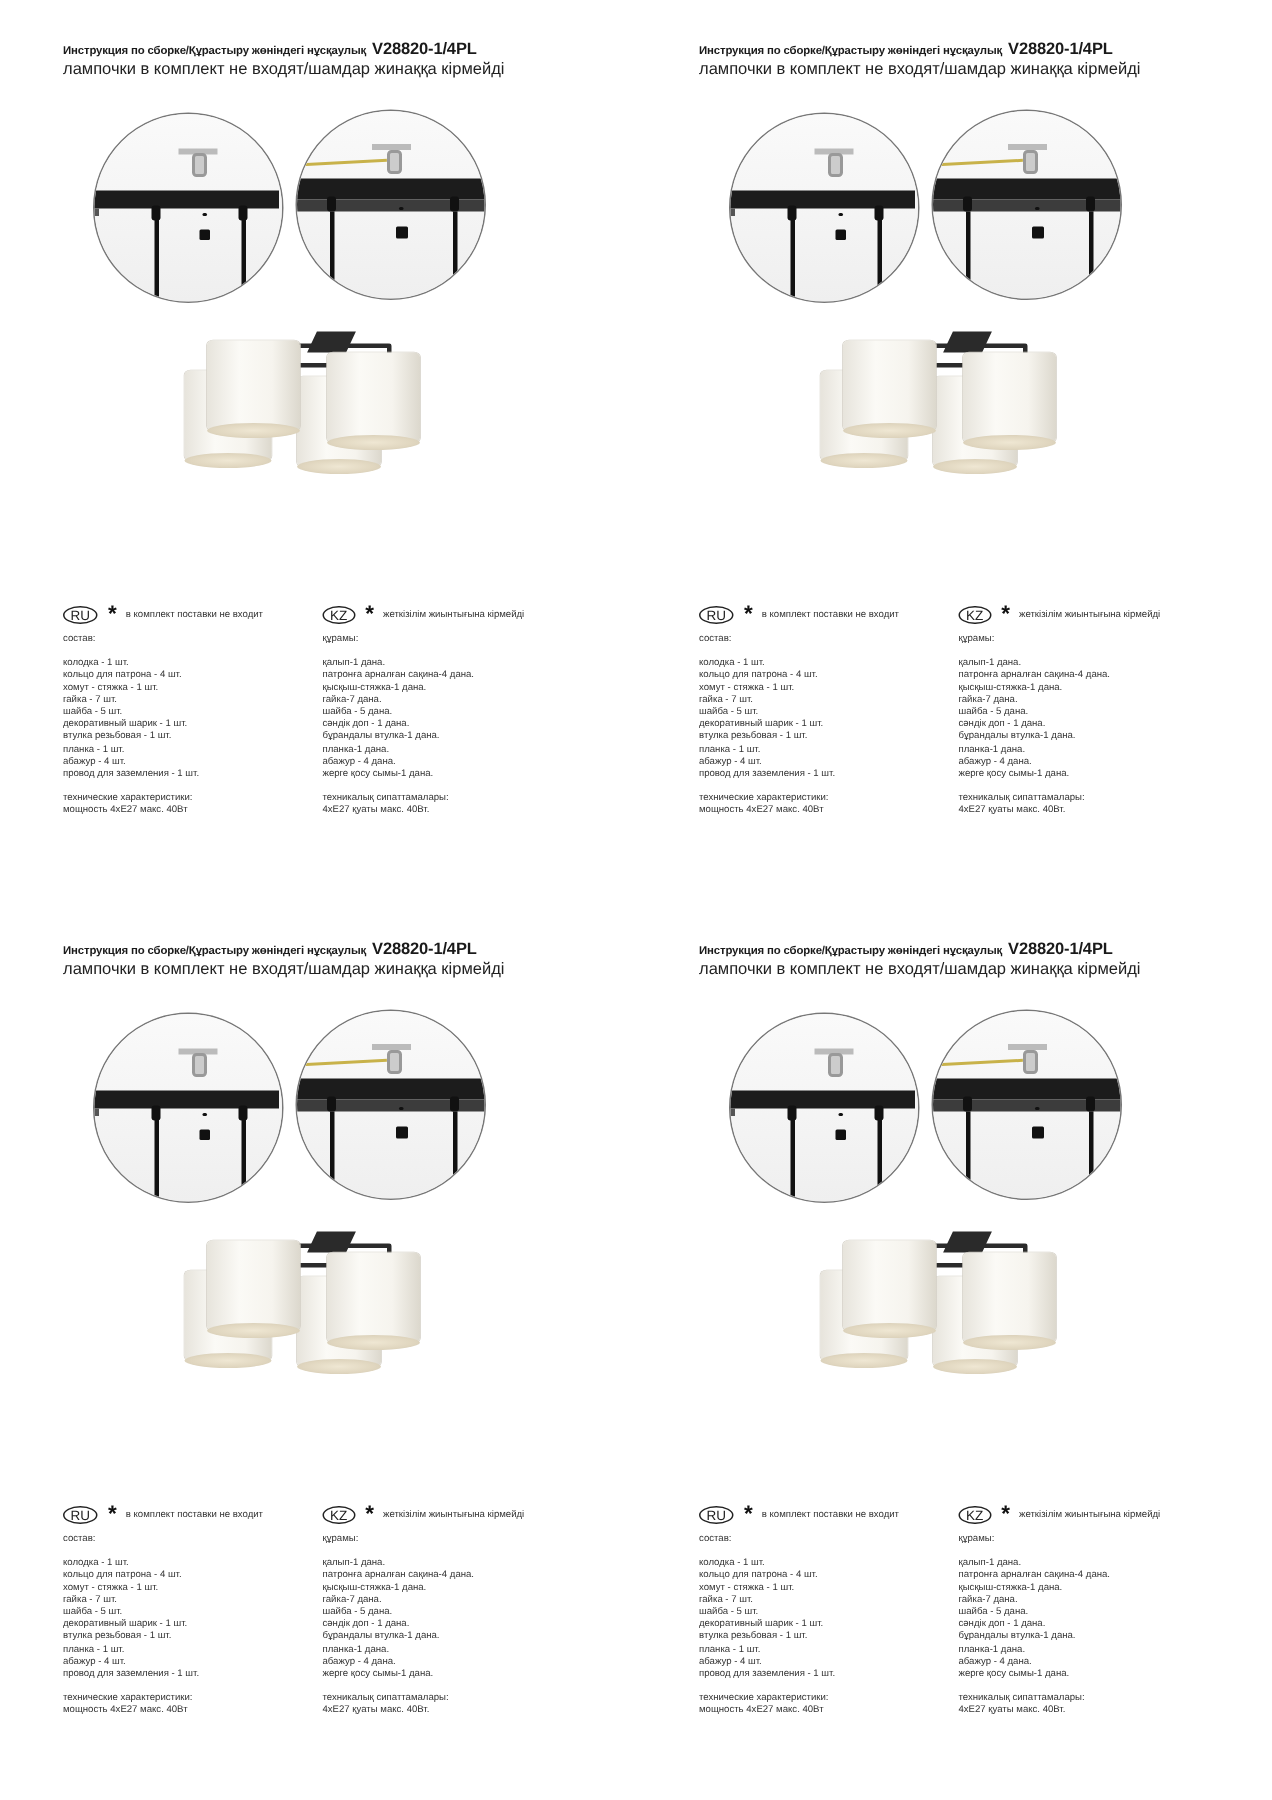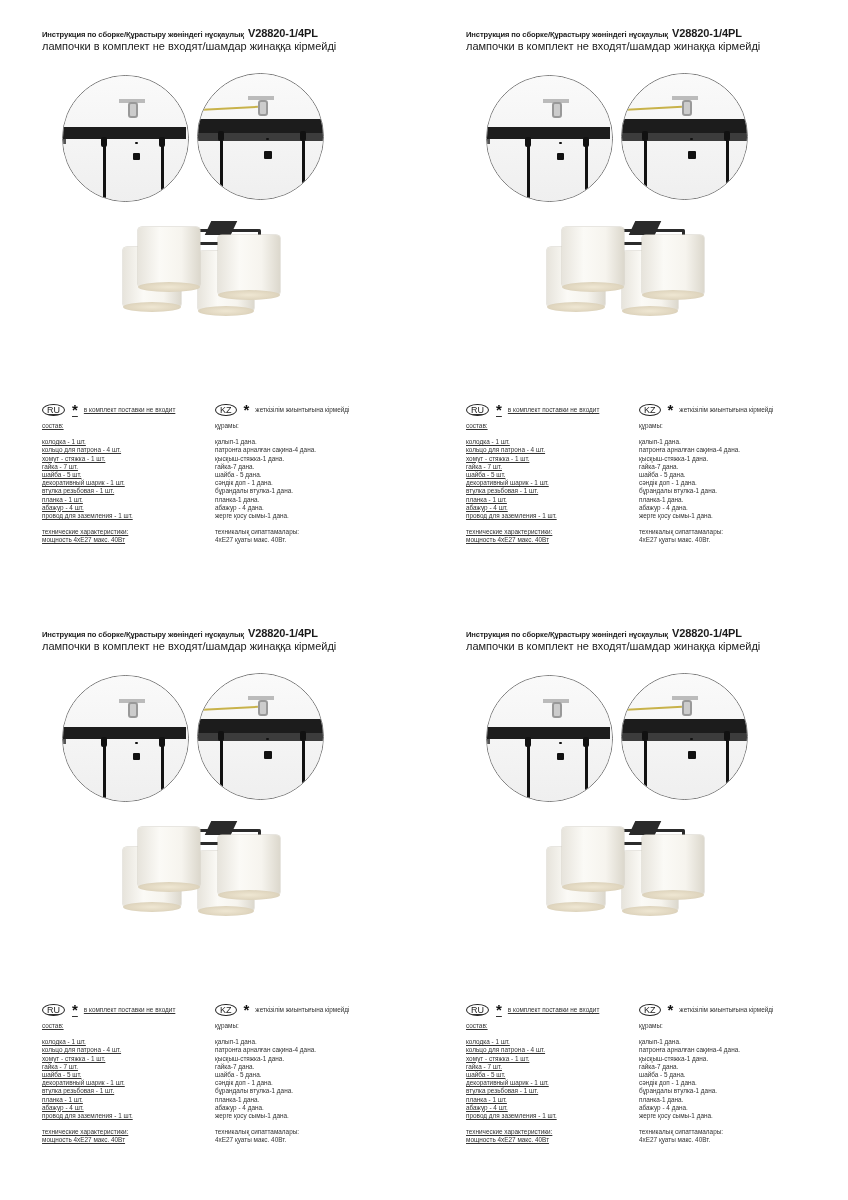--- a/index.html
+++ b/index.html
@@ -20,21 +20,21 @@
   .nut { position:absolute; width:7px; height:7px; background:#111; border-radius:1px; }
   .hook { position:absolute; width:6px; height:12px; border:2px solid #999; border-radius:3px; background:#ccc; }
   .bracket { position:absolute; width:26px; height:4px; background:#bbb; }
   .yellow-wire { position:absolute; height:2px; background:#c8b24a; transform:rotate(-3deg); transform-origin:left center; }
   .lamp { position:absolute; left:118px; top:215px; width:170px; height:110px; }
   .arm { position:absolute; height:3px; background:#2b2b2b; border-radius:2px; }
   .canopy { position:absolute; width:26px; height:14px; background:#2a2a2a; transform:skewX(-25deg); }
   .shade { position:absolute; border-radius:4px / 3px; background:linear-gradient(90deg,#e7e4dc 0%,#fbfaf6 35%,#f6f4ee 70%,#dcd8cd 100%); box-shadow:0 0 0 0.5px #d2cec4; }
   .shade::after { content:""; position:absolute; left:0; right:0; bottom:-5px; height:10px; border-radius:50%; background:radial-gradient(ellipse at center,#efe7d3 0%,#e0d6bf 60%,#cfc6b0 100%); }
   .col { position:absolute; top:403px; font-size:6.4px; line-height:8.2px; white-space:nowrap; color:#333; }
-  .col-ru { left:42px;text-decoration:underline; }
+  .col-ru { left:42px; }
   .col-kz { left:215px; }
   .hdr { display:flex; align-items:center; height:14px; margin-bottom:5px; }
   .badge { display:inline-flex; align-items:center; justify-content:center; border:1px solid #222; border-radius:50%; height:10px; padding:0 4px; font-size:9px; line-height:9px; color:#222; margin-right:7px; }
   .star { font-size:15px; line-height:10px; color:#111; margin-right:6px; font-weight:bold; }
   .hdr-text { font-size:6.4px; }
   .sec { margin-bottom:8px; }
   .items div { height:8.2px; }
   .tech { margin-top:8px; }
 </style>
 </head>

